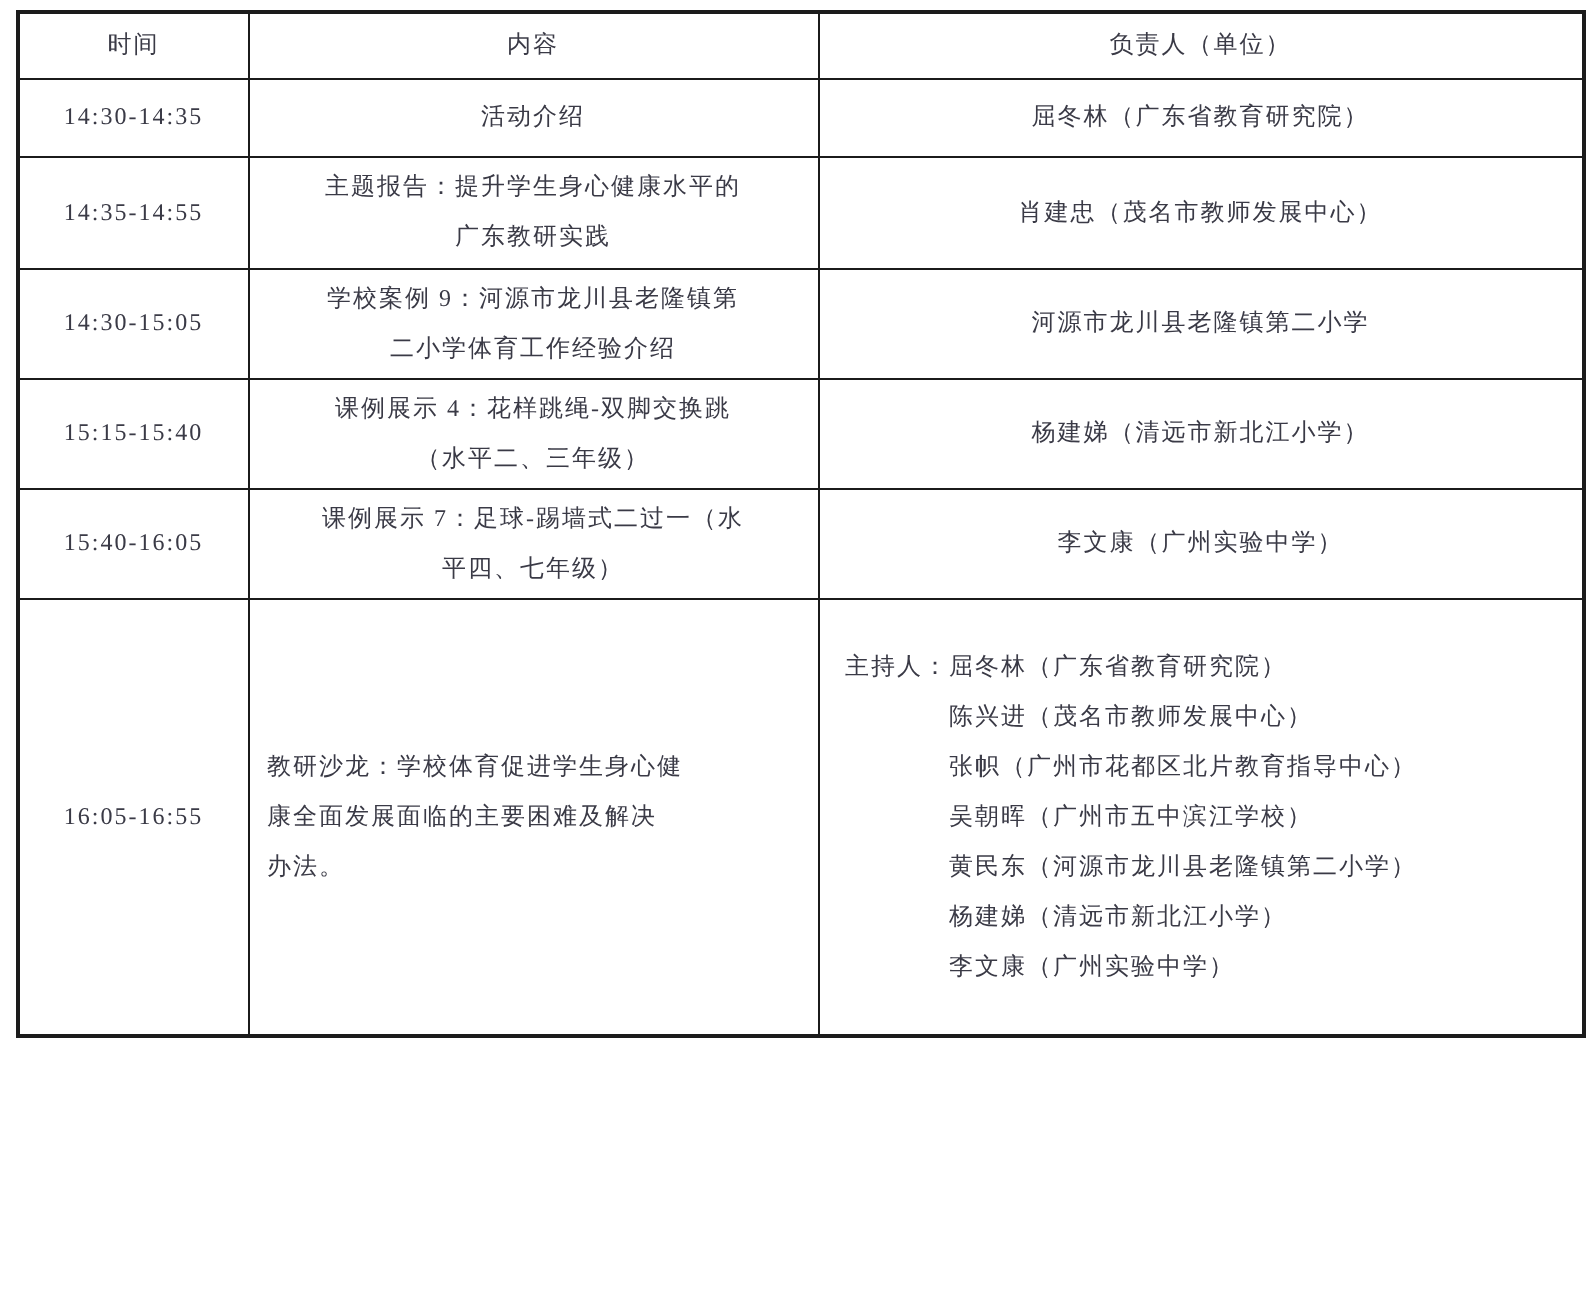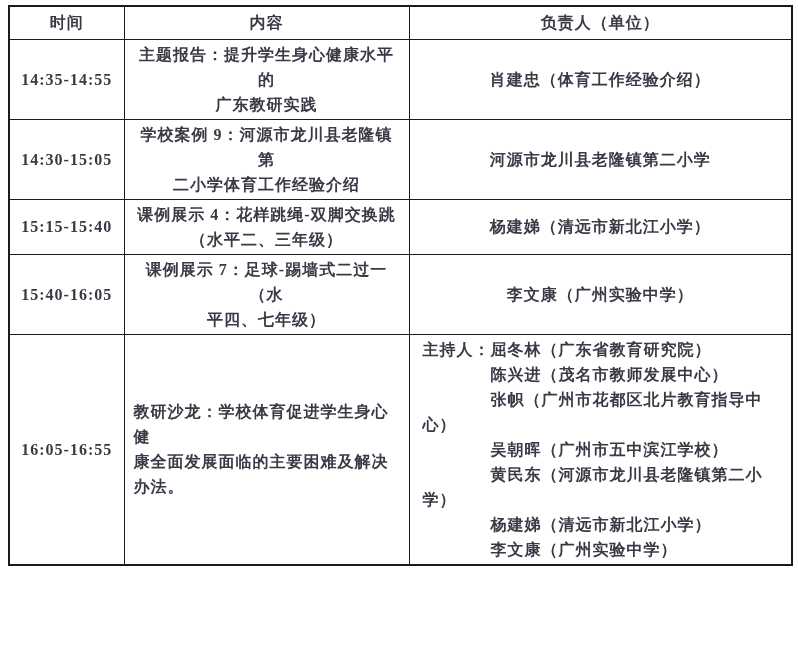--- a/index.html
+++ b/index.html
@@ -25,24 +25,24 @@
     table-layout: fixed;
     border: 2px solid var(--border-color);
     background: var(--bg-color);
   }
   .schedule-table th,
   .schedule-table td {
     border: 1px solid var(--border-color);
     vertical-align: middle;
     text-align: center;
     white-space: pre-line;
-    font-size: 16px;
+    font-size: 12px;
     line-height: 25px;
     letter-spacing: 1px;
-    font-weight: bold;
+    font-weight: normal;
     color: var(--text-color);
     padding: 2px 8px;
     overflow: hidden;
   }
   tr.header-row   { height: 33px; }
   tr.r0 { height: 39px; }
   tr.r1 { height: 56px; }
   tr.r2 { height: 52px; }
   tr.r3 { height: 55px; }
   tr.r4 { height: 48px; }
@@ -63,25 +63,30 @@
     <col style="width:383px">
   </colgroup>
   <thead>
     <tr class="header-row">
       <th class="col-time">时间</th>
       <th class="col-content">内容</th>
       <th class="col-person">负责人（单位）</th>
     </tr>
   </thead>
   <tbody>
+      <tr class="row r0">
+        <td class="col-time">14:30-14:35</td>
+        <td class="col-content">活动介绍</td>
+        <td class="col-person">屈冬林（广东省教育研究院）</td>
+      </tr>
       <tr class="row r1">
         <td class="col-time">14:35-14:55</td>
         <td class="col-content">主题报告：提升学生身心健康水平的
 广东教研实践</td>
-        <td class="col-person">肖建忠（体育工作经验介绍）</td>
+        <td class="col-person">肖建忠（茂名市教师发展中心）</td>
       </tr>
       <tr class="row r2">
         <td class="col-time">14:30-15:05</td>
         <td class="col-content">学校案例 9：河源市龙川县老隆镇第
 二小学体育工作经验介绍</td>
         <td class="col-person">河源市龙川县老隆镇第二小学</td>
       </tr>
       <tr class="row r4">
         <td class="col-time">15:15-15:40</td>
         <td class="col-content">课例展示 4：花样跳绳-双脚交换跳

